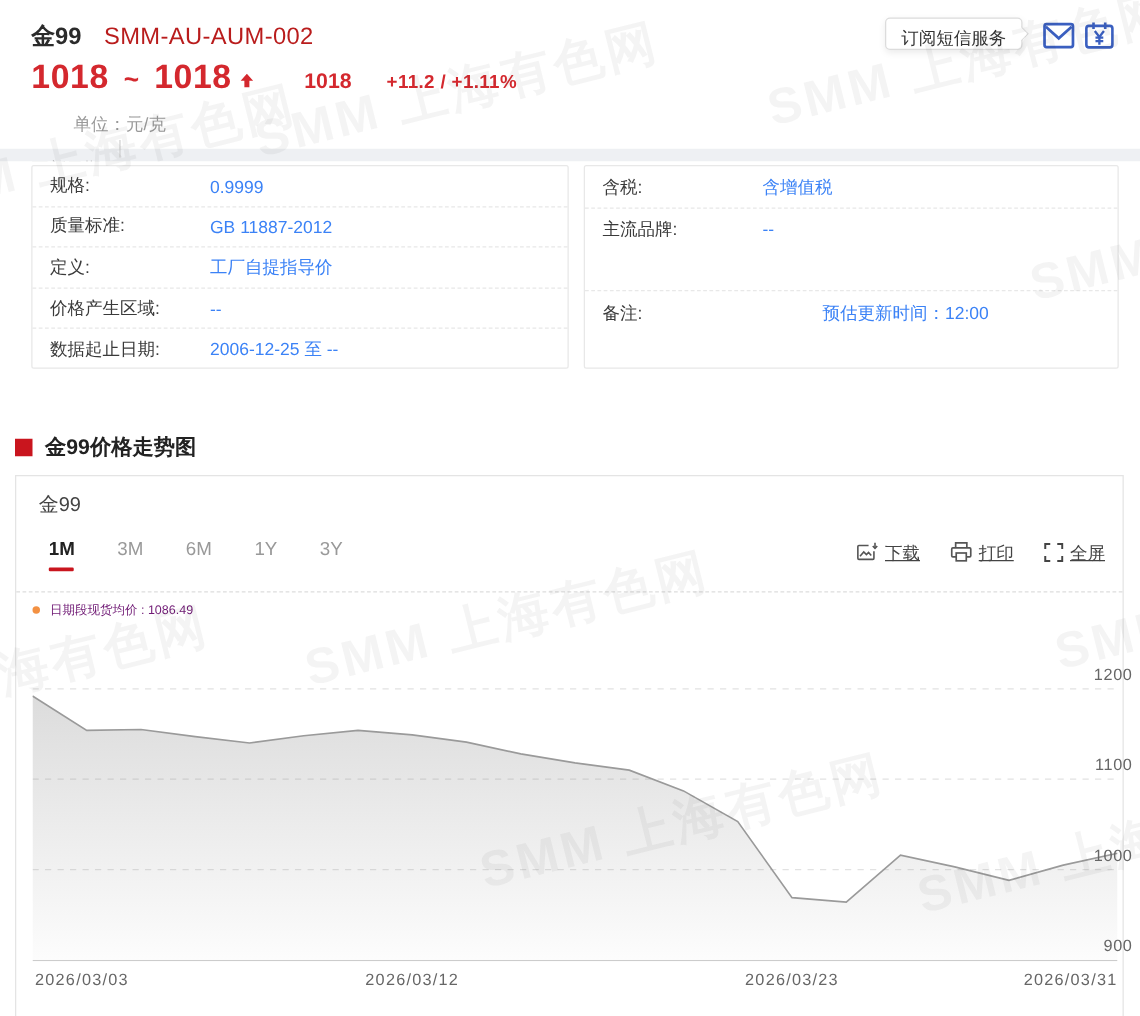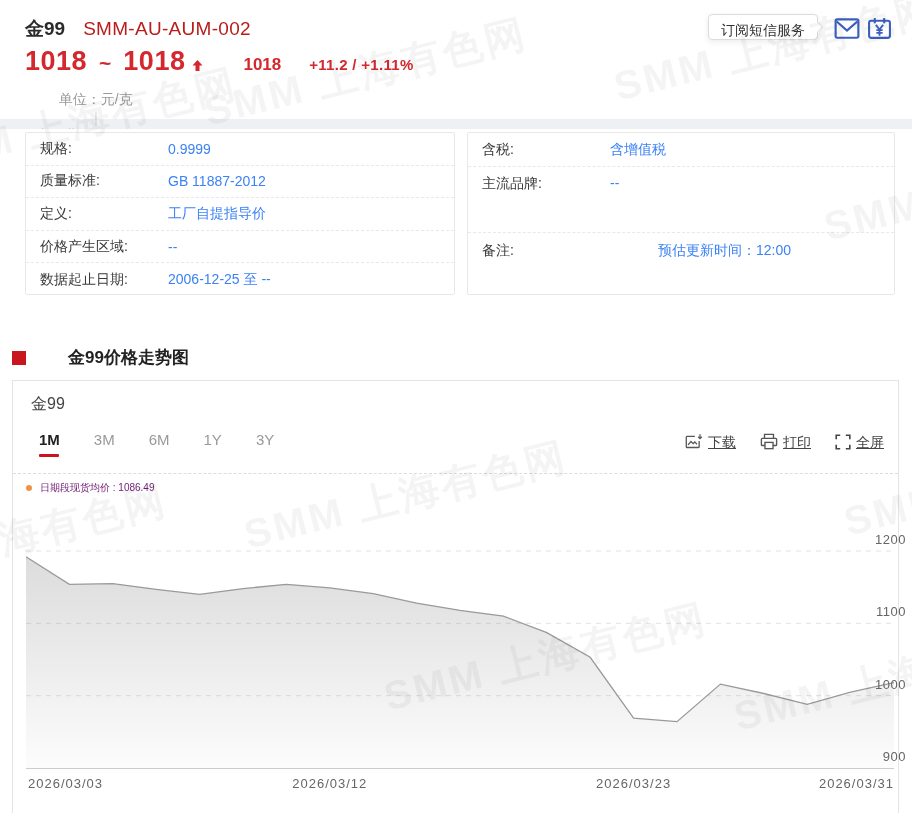--- a/index.html
+++ b/index.html
@@ -52,21 +52,21 @@
   .info-row:last-child { border-bottom:none; }
   .info-label { width:128px; color:#3a3a3a; flex:none; }
   .info-value { color:#3b82f6;text-align:center; }
   #info-right .info-row.r1 { height:34px; }
   #info-right .info-row.r2 { height:66px; align-items:flex-start; padding-top:8px; }
   #info-right .info-row.r3 { height:61px; align-items:flex-start; padding-top:9px; border-bottom:none;gap:48px; }
 
   
   .section-head { position:absolute; left:12px; top:18px; display:flex; align-items:center; }
   .section-bullet { width:14px; height:14px; background:#c9151e; margin-right:10px; }
-  .section-title { font-size:17px; font-weight:700; color:#222;margin-left:32px; }
+  .section-title { font-size:17px; font-weight:700; color:#222; }
 
   #chart-card {
     position:absolute; left:12px; top:52px; width:887px; height:441px;
     background:#fff; border:1px solid #e4e4e4;
   }
   .chart-title { position:absolute; left:18px; top:13px; font-size:16px; color:#444; }
   .tab-row { position:absolute; left:26px; top:50px; display:flex; gap:34px; }
   .tab { position:relative; font-size:15px; color:#999; cursor:pointer; }
   .tab.active { color:#222; font-weight:700; }
   .tab.active:after { content:""; position:absolute; left:0; right:1px; bottom:-9px; height:3px; background:#c9151e; border-radius:1px; }

